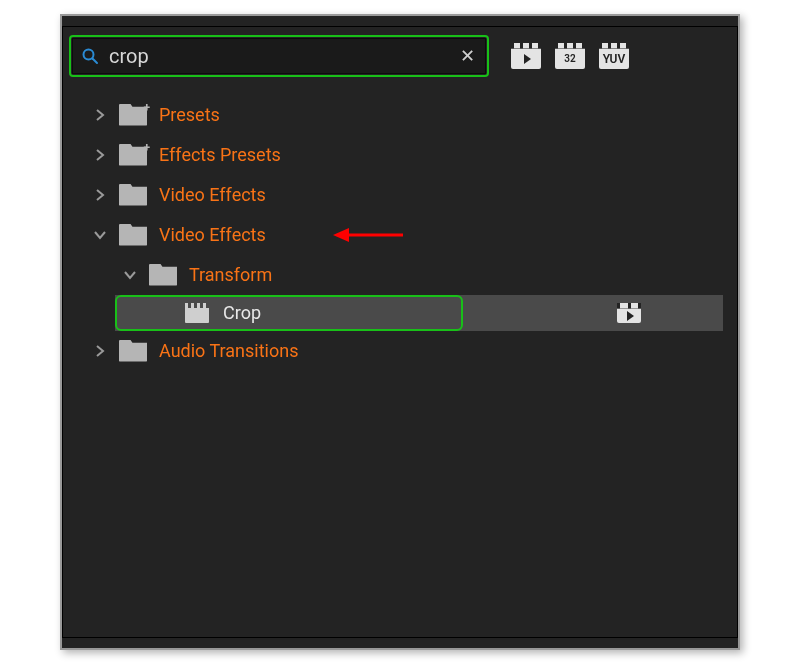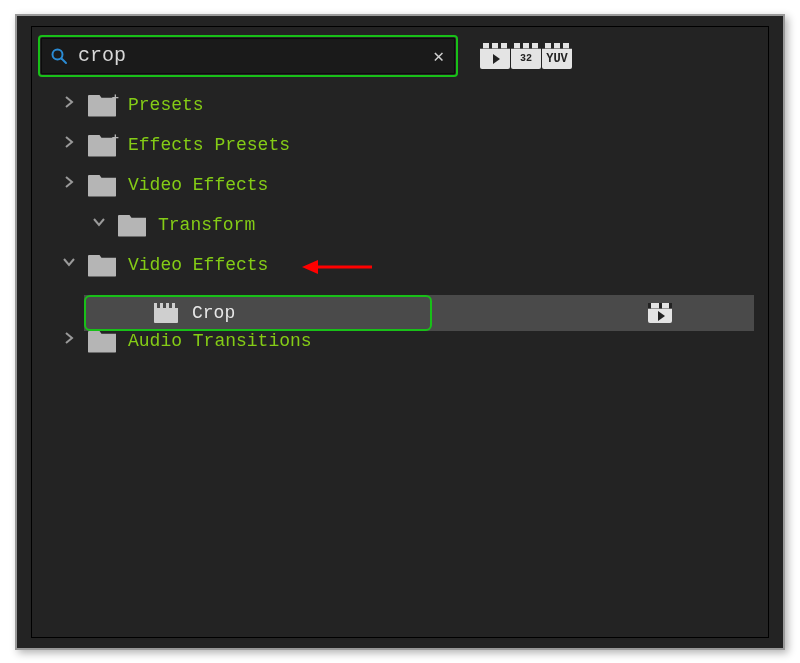--- a/index.html
+++ b/index.html
@@ -6,27 +6,26 @@
     body {
       background: #fff;
       font-family: -apple-system, Segoe UI, Roboto, sans-serif;
       display: flex;
       align-items: center;
       justify-content: center;
       width: 800px;
       height: 663px;
     }
     .panel-frame {
-      width: 770px;
+      width: 680px;
       height: 636px;
       border: 2px solid #999;
       background: #232323;
-      padding: 10px 14px;
+      padding: 10px 0;
       box-shadow: 3px 3px 8px rgba(0,0,0,0.3);
-      font-family: Liberation Mono, monospace;
     }
     .panel {
       width: 100%;
       height: 100%;
       background: #232323;
       color: #b8b8b8;
       font-size: 18px;
       border: 1px solid #000;
       padding: 8px 6px;
       position: relative;
@@ -64,21 +63,21 @@
       font-family: inherit;
     }
     .clear-icon {
       color: #cfcfcf;
       font-size: 18px;
       cursor: pointer;
       padding: 0 2px;
     }
     .toolbar-icons {
       display: flex;
-      gap: 1px;
+      gap: 14px;
       margin-left: 12px;
     }
     .tool-icon {
       width: 30px;
       height: 26px;
       position: relative;
     }
     .clapper {
       width: 100%;
       height: 100%;
@@ -115,24 +114,24 @@
       border-top: 5px solid transparent;
       border-bottom: 5px solid transparent;
       margin-left: 2px;
     }
     .tree {
       padding-left: 24px;
       margin-top: 18px;
     }
     .tree-row {
       display: flex;
-      align-items: flex-start;
+      align-items: center;
       height: 40px;
       gap: 12px;
-      color: #84cc16;
+      color: #f97316;
       cursor: pointer;
       position: relative;
     }
     .chevron {
       width: 14px;
       height: 14px;
       flex: 0 0 14px;
       display: flex;
       align-items: center;
       justify-content: center;
@@ -312,48 +311,48 @@
               <path d="M2 1 L8 6 L2 11" fill="none" stroke="#9a9a9a" stroke-width="2"></path>
             </svg>
       </span>
       <span class="folder-icon">
             <div class="folder-shape"></div>
           </span>
       <span class="row-label">Video Effects</span>
     </div>
 
 
-    <div class="tree-row sub-1">
-      <span class="chevron">
-        <svg width="12" height="10" viewBox="0 0 12 10">
-              <path d="M1 2 L6 8 L11 2" fill="none" stroke="#9a9a9a" stroke-width="2"></path>
-            </svg>
-      </span>
-      <span class="folder-icon">
-            <div class="folder-shape"></div>
-          </span>
-      <span class="row-label">Transform</span>
-    </div>
-
     <div class="tree-row" style="position:relative;">
       <span class="chevron">
         <svg width="12" height="10" viewBox="0 0 12 10">
               <path d="M1 2 L6 8 L11 2" fill="none" stroke="#9a9a9a" stroke-width="2"></path>
             </svg>
       </span>
       <span class="folder-icon">
             <div class="folder-shape"></div>
           </span>
       <span class="row-label">Video Effects</span>
       <span class="arrow-annotation">
         <svg width="72" height="24" viewBox="0 0 72 24">
           <line x1="70" y1="12" x2="14" y2="12" stroke="#ff0000" stroke-width="3"></line>
           <polygon points="0,12 16,5 16,19" fill="#ff0000"></polygon>
         </svg>
       </span>
+    </div>
+
+    <div class="tree-row sub-1">
+      <span class="chevron">
+        <svg width="12" height="10" viewBox="0 0 12 10">
+              <path d="M1 2 L6 8 L11 2" fill="none" stroke="#9a9a9a" stroke-width="2"></path>
+            </svg>
+      </span>
+      <span class="folder-icon">
+            <div class="folder-shape"></div>
+          </span>
+      <span class="row-label">Transform</span>
     </div>
 
     <div class="crop-row-container">
       <div class="crop-row">
         <div class="crop-inner">
           <span class="effect-icon"></span>
           <span class="row-label">Crop</span>
         </div>
         <div class="crop-row-right">
           <div class="tool-icon" style="width:24px;height:20px;">

